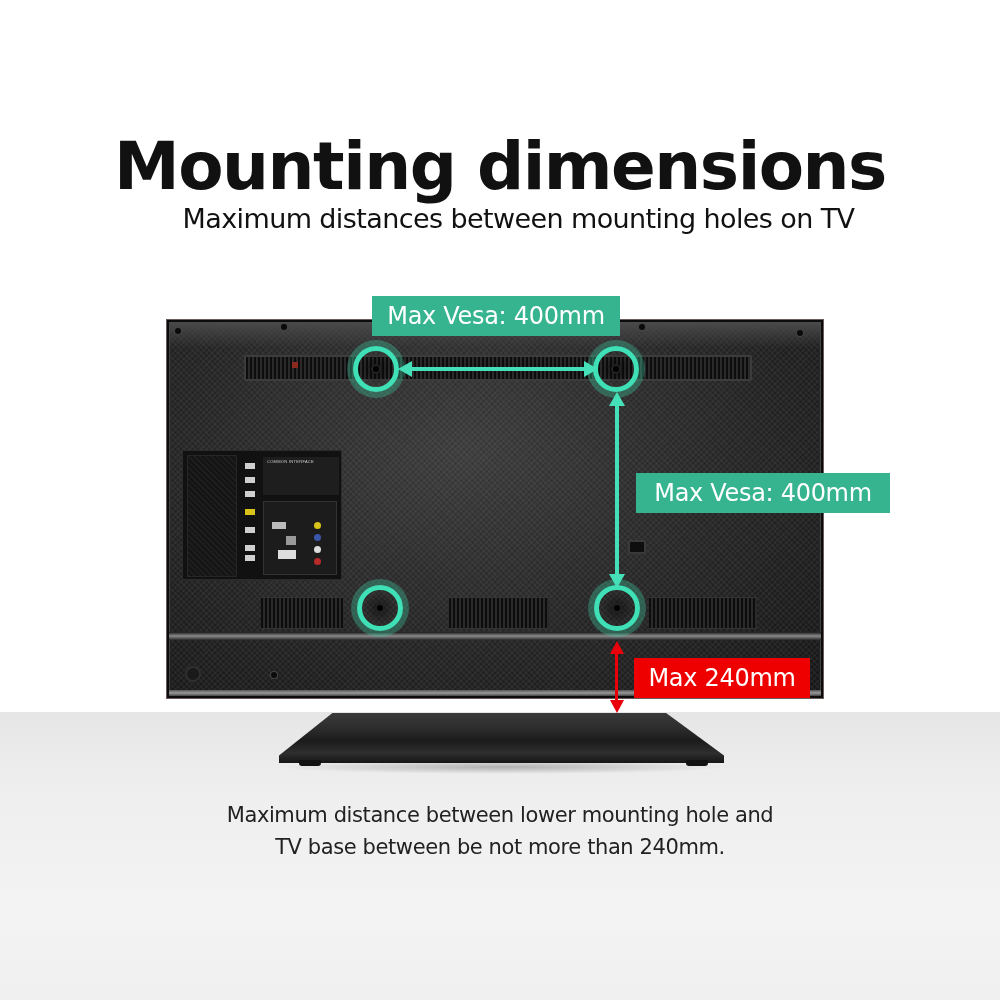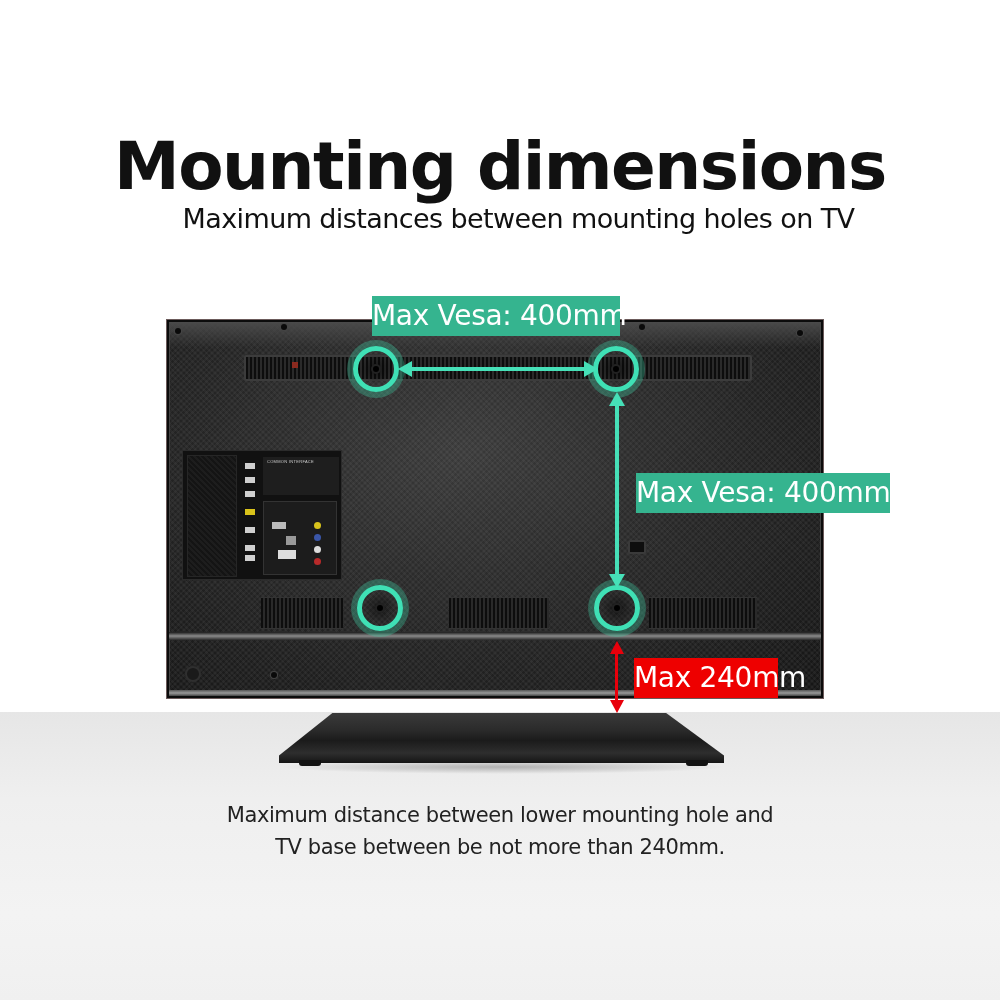--- a/index.html
+++ b/index.html
@@ -106,21 +106,21 @@
   .head-up    { position: absolute; width: 0; height: 0; border-left: 8px solid transparent; border-right: 8px solid transparent; border-bottom: 14px solid #46e0b8; }
   .head-down  { position: absolute; width: 0; height: 0; border-left: 8px solid transparent; border-right: 8px solid transparent; border-top: 14px solid #46e0b8; }
 
   .red-v { position: absolute; width: 3px; background: #e8000b; }
   .red-up   { position: absolute; width: 0; height: 0; border-left: 7px solid transparent; border-right: 7px solid transparent; border-bottom: 13px solid #e8000b; }
   .red-down { position: absolute; width: 0; height: 0; border-left: 7px solid transparent; border-right: 7px solid transparent; border-top: 13px solid #e8000b; }
 
   
   .label {
     position: absolute; color: #ffffff; font-family: "DejaVu Sans", sans-serif;
-    font-size: 28px; letter-spacing: -0.3px; line-height: 40px; text-align: center; white-space: nowrap;
+    font-size: 24px; letter-spacing: -0.3px; line-height: 40px; text-align: center; white-space: nowrap;
   }
   .label.green { background: #35b48f; }
   .label.red { background: #ee0000; }
 
   .note {
     position: absolute; left: 0; width: 1000px; text-align: center;
     font-family: "DejaVu Sans", sans-serif; font-size: 21px; color: #222; letter-spacing: -0.4px; line-height: 32px;
   }
 </style>
 </head>
@@ -201,16 +201,16 @@
 <div class="arrow-v" style="left:615px; top:404px; height:172px;"></div>
 <div class="head-up" style="left:609px; top:392px;"></div>
 <div class="head-down" style="left:609px; top:574px;"></div>
 
 <div class="red-v" style="left:615px; top:652px; height:52px;"></div>
 <div class="red-up" style="left:610px; top:641px;"></div>
 <div class="red-down" style="left:610px; top:700px;"></div>
 
 <div class="label green" style="left:372px; top:296px; width:248px;">Max Vesa: 400mm</div>
 <div class="label green" style="left:636px; top:473px; width:254px;">Max Vesa: 400mm</div>
-<div class="label red" style="left:634px; top:658px; width:144px;">Max 240mm</div>
+<div class="label red" style="left:634px; top:658px; width:176px;">Max 240mm</div>
 
 <div class="note" style="top:799px;">Maximum distance between lower mounting hole and</div>
 <div class="note" style="top:831px;">TV base between be not more than 240mm.</div>
 
 </body></html>

